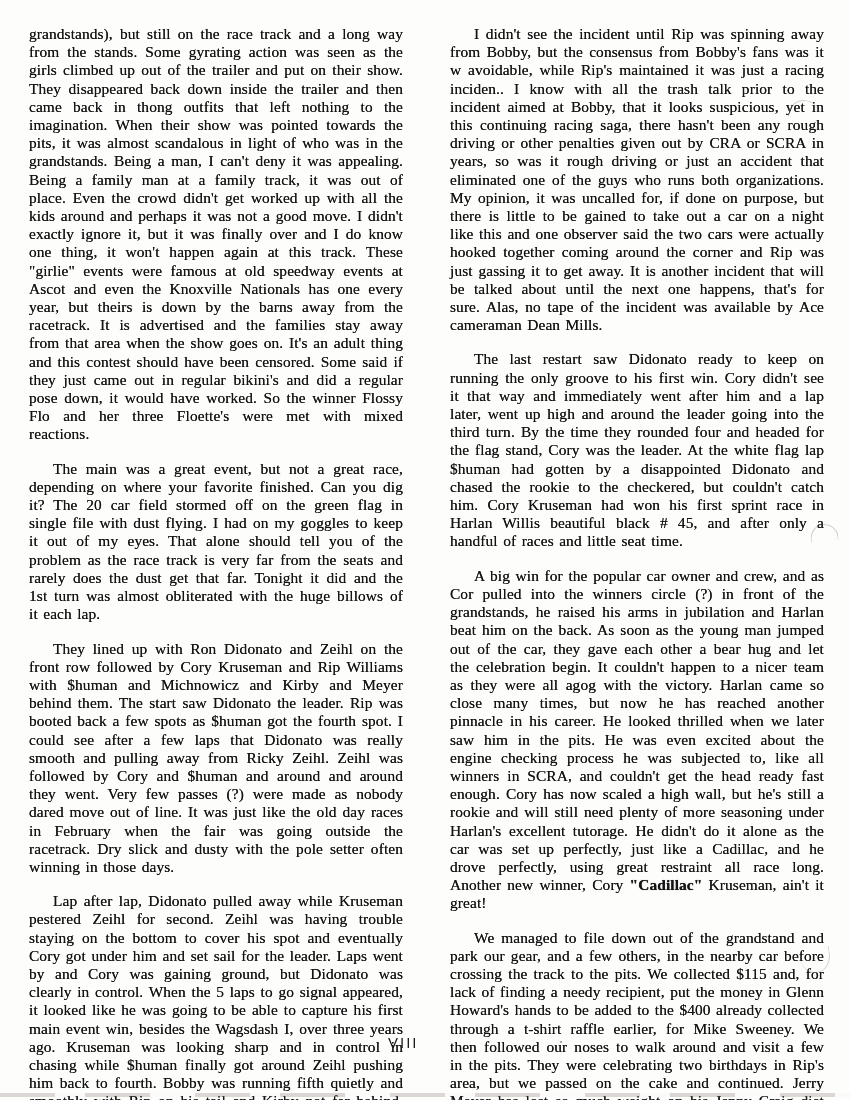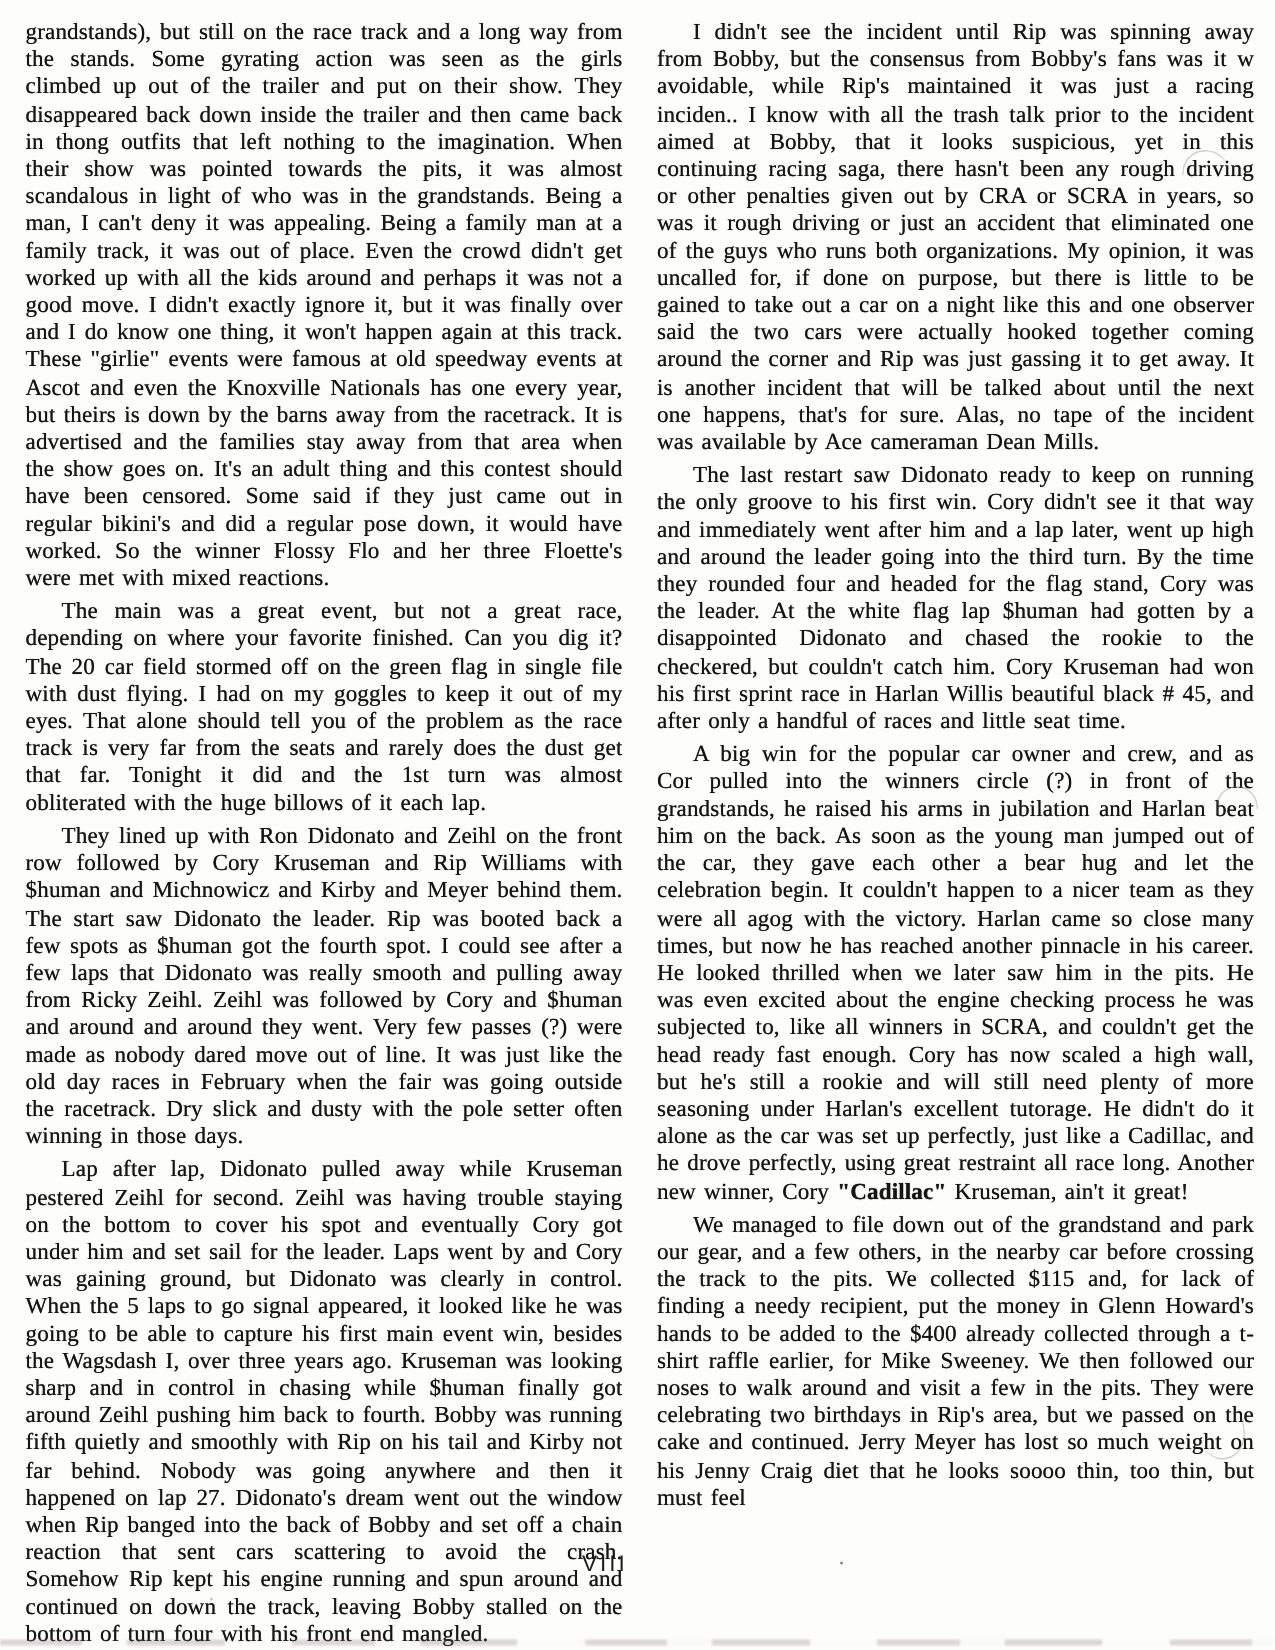--- a/index.html
+++ b/index.html
@@ -26,21 +26,21 @@
   .col {
     width: 406px;
     text-align: justify;
     font-size: 15.4px;
     line-height: 18.2px;
     letter-spacing: 0.1px;
     word-spacing: 1.5px;
     text-shadow: 0 0 0.45px rgba(10,10,10,0.85);
   }
   .col p {
-    margin: 4px;
+    margin: 16px;
     padding: 0;
   }
   .col p.indent {
     text-indent: 24px;
   }
   .col b {
     font-weight: bold;
     text-shadow: 0 0 0.7px rgba(10,10,10,0.9);
   }
   .page-number {

